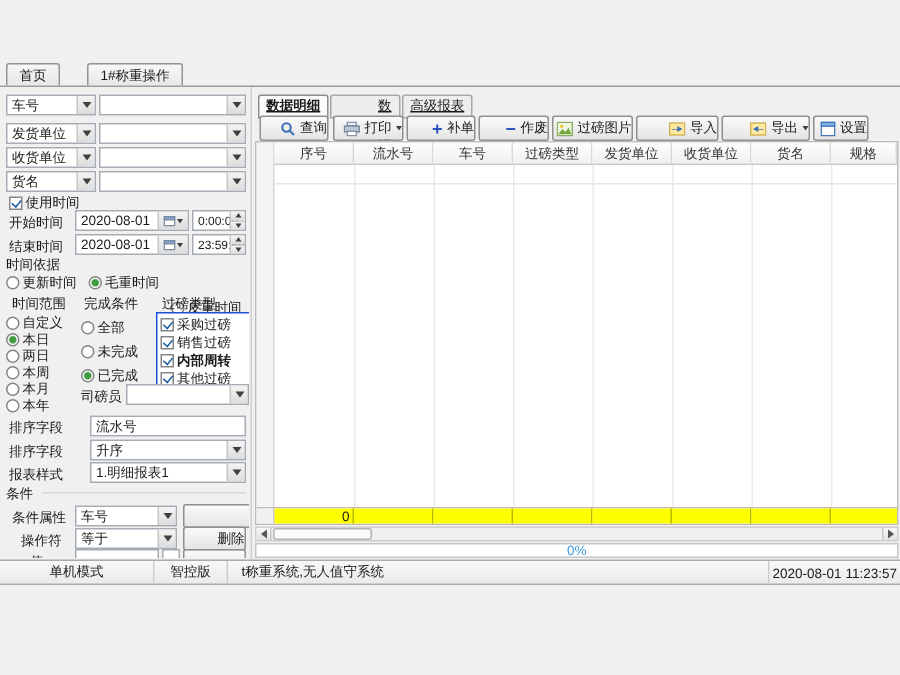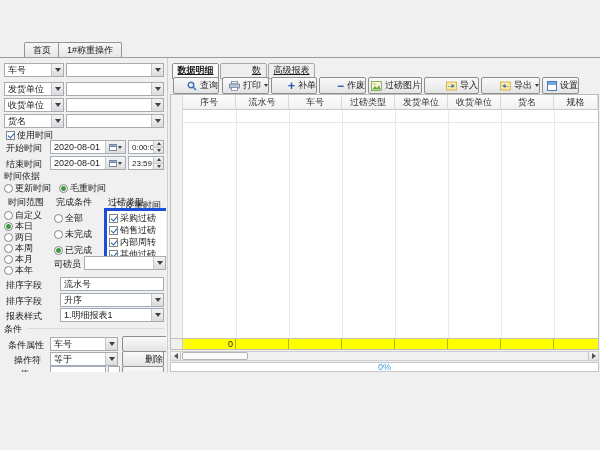--- a/index.html
+++ b/index.html
@@ -54,21 +54,21 @@
     background:linear-gradient(#f7f7f7,#ebebeb); border-top:1px solid #ababab; border-bottom:1px solid #ababab;}
   .seg{position:absolute; top:0; height:15px; border-right:1px solid #cdcdcd; display:flex; align-items:center; justify-content:center;}
   .icon{display:inline-flex; align-items:center;}
   .plusmin{color:#2a52be; font-weight:bold; font-size:12px; line-height:10px;}
 </style>
 </head>
 <body>
 
 <div class="screen">
 
-  <div class="mtab" style="left:24px;">
+  <div class="mtab" style="left:4px;">
     <span>首页</span>
   </div>
   <div class="mtab" style="left:58px;">
     <span>1#称重操作</span>
   </div>
   <div class="tabline"></div>
 
   <div class="abs" style="left:2px; top:60px; width:164px; height:312px; overflow:hidden;">
 
     <div class="combo" style="left:2px; top:3px; width:60px;">
@@ -192,24 +192,24 @@
     <div class="opt" style="left:2px; top:161px;"><span class="radio sel"></span><span>本日</span></div>
     <div class="opt" style="left:2px; top:172px;"><span class="radio"></span><span>两日</span></div>
     <div class="opt" style="left:2px; top:183px;"><span class="radio"></span><span>本周</span></div>
     <div class="opt" style="left:2px; top:194px;"><span class="radio"></span><span>本月</span></div>
     <div class="opt" style="left:2px; top:205px;"><span class="radio"></span><span>本年</span></div>
 
     <div class="opt" style="left:52px; top:153px;"><span class="radio"></span><span>全部</span></div>
     <div class="opt" style="left:52px; top:169px;"><span class="radio"></span><span>未完成</span></div>
     <div class="opt" style="left:52px; top:185px;"><span class="radio sel"></span><span>已完成</span></div>
 
-    <div class="abs" style="left:102px; top:148px; width:78px; height:52px; background:#fff; border:3px solid #1d4ed8;">
+    <div class="abs" style="left:102px; top:148px; width:78px; height:52px; background:#fff; border:1px solid #1d4ed8;">
       <div class="opt" style="left:2px; top:2px;"><span class="chk on"></span><span>采购过磅</span></div>
       <div class="opt" style="left:2px; top:14px;"><span class="chk on"></span><span>销售过磅</span></div>
-      <div class="opt" style="left:2px; top:26px;"><span class="chk on"></span><span>内部周转</span></div>
+      <div class="opt" style="left:2px; top:26px;font-weight:bold;"><span class="chk on"></span><span>内部周转</span></div>
       <div class="opt" style="left:2px; top:38px;"><span class="chk on"></span><span>其他过磅</span></div>
     </div>
 
     <div class="lbl" style="left:52px; top:199px;">司磅员</div>
     <div class="combo" style="left:82px; top:196px; width:82px;">
       <span></span>
       <span class="arr">
           <span class="tri"></span>
         </span>
     </div>
@@ -395,14 +395,28 @@
         <span class="tri-left"></span>
       </div>
     <div class="abs" style="left:11px; top:0; width:66px; height:8px; background:#fbfbfb; border:1px solid #b3b3b3; border-radius:2px;"></div>
     <div class="abs" style="right:0; top:0; width:10px; height:8px; display:flex; align-items:center; justify-content:center; background:linear-gradient(#f8f8f8,#e2e2e2); border-left:1px solid #c6c6c6;">
         <span class="tri-right"></span>
       </div>
   </div>
 
   <div class="abs" style="left:170px; top:362px; width:429px; height:10px; background:#fff; border:1px solid #c6c6c6; text-align:center; line-height:8px; color:#3e9bdc;">0%</div>
 
+  <div class="statusbar">
+    <div class="seg" style="left:0; width:103px;">
+      <span>单机模式</span>
+    </div>
+    <div class="seg" style="left:103px; width:49px;">
+      <span>智控版</span>
+    </div>
+    <div class="seg" style="left:152px; width:361px; justify-content:flex-start; padding-left:9px;">
+      <span>t称重系统,无人值守系统</span>
+    </div>
+    <div class="seg" style="left:513px; width:87px; border-right:none;">
+      <span>2020-08-01 11:23:57</span>
+    </div>
+  </div>
 
 </div>
 
 </body></html>

